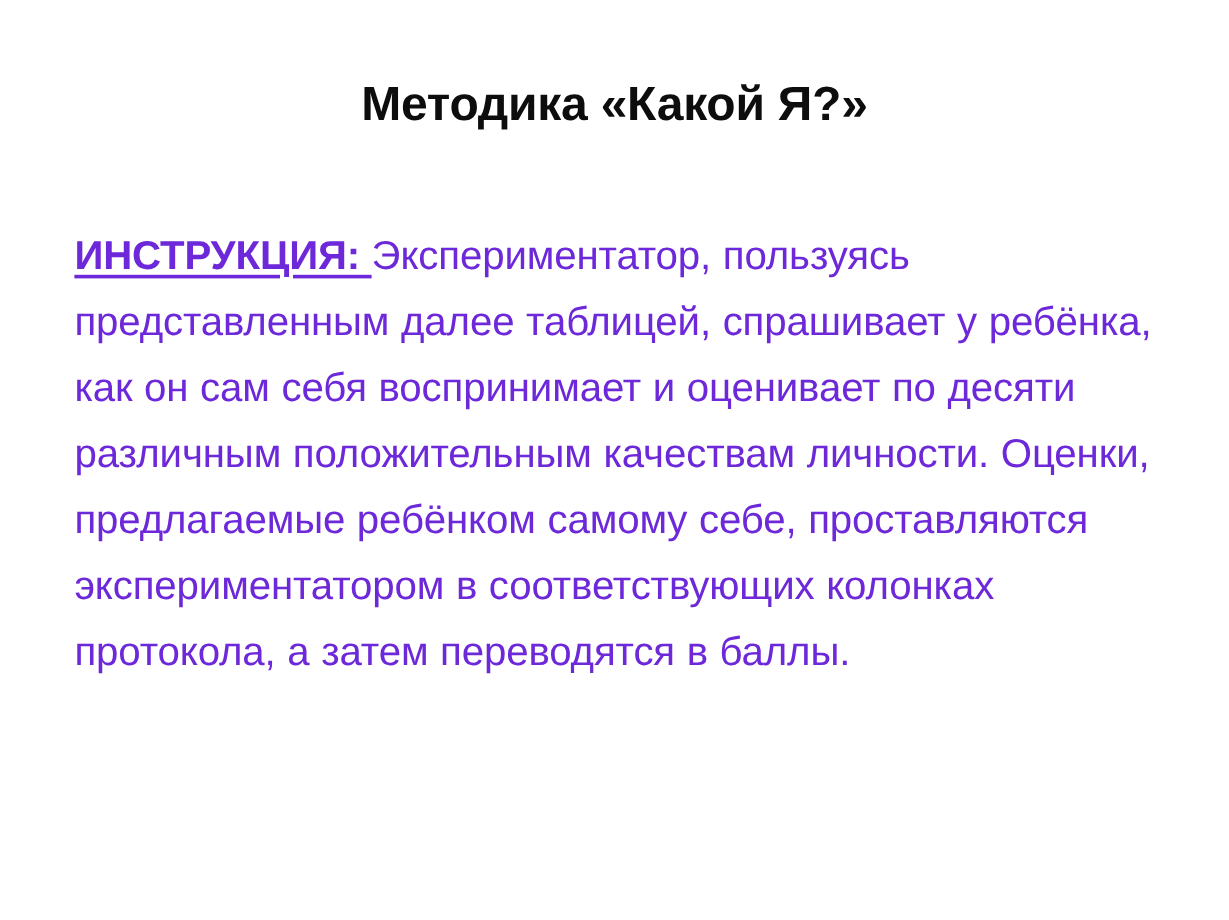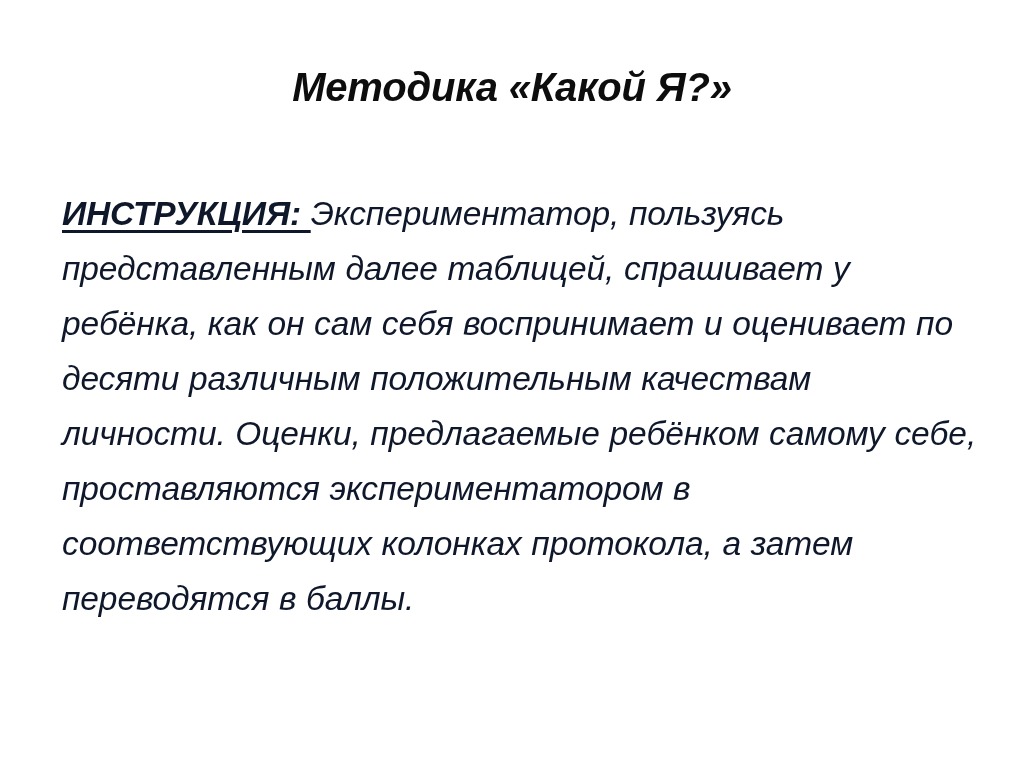--- a/index.html
+++ b/index.html
@@ -14,21 +14,20 @@
     font-family: "Liberation Sans", "DejaVu Sans", sans-serif;
     color: #0d0d0d;
     overflow: hidden;
   }
   .slide {
     position: relative;
     width: 1024px;
     height: 572px;
     background: #ffffff;
     box-sizing: border-box;
-    font-style: italic;
   }
   .slide-title {
     position: absolute;
     left: 0;
     top: 62px;
     width: 1024px;
     text-align: center;
     font-size: 40px;
     font-weight: 700;
     line-height: 50px;
@@ -40,21 +39,21 @@
     position: absolute;
     left: 62px;
     top: 186px;
     width: 915px;
   }
   .body-paragraph {
     margin: 0;
     font-size: 33.5px;
     line-height: 55px;
     font-weight: 400;
-    color: #0f172a;
+    color: #6d28d9;
     text-align: left;
     letter-spacing: -0.1px;
     word-spacing: 0.5px;
   }
   .lead-label {
     font-weight: 700;
     text-decoration: underline;
     text-decoration-thickness: 3px;
     text-underline-offset: 5px;
     white-space: pre;

